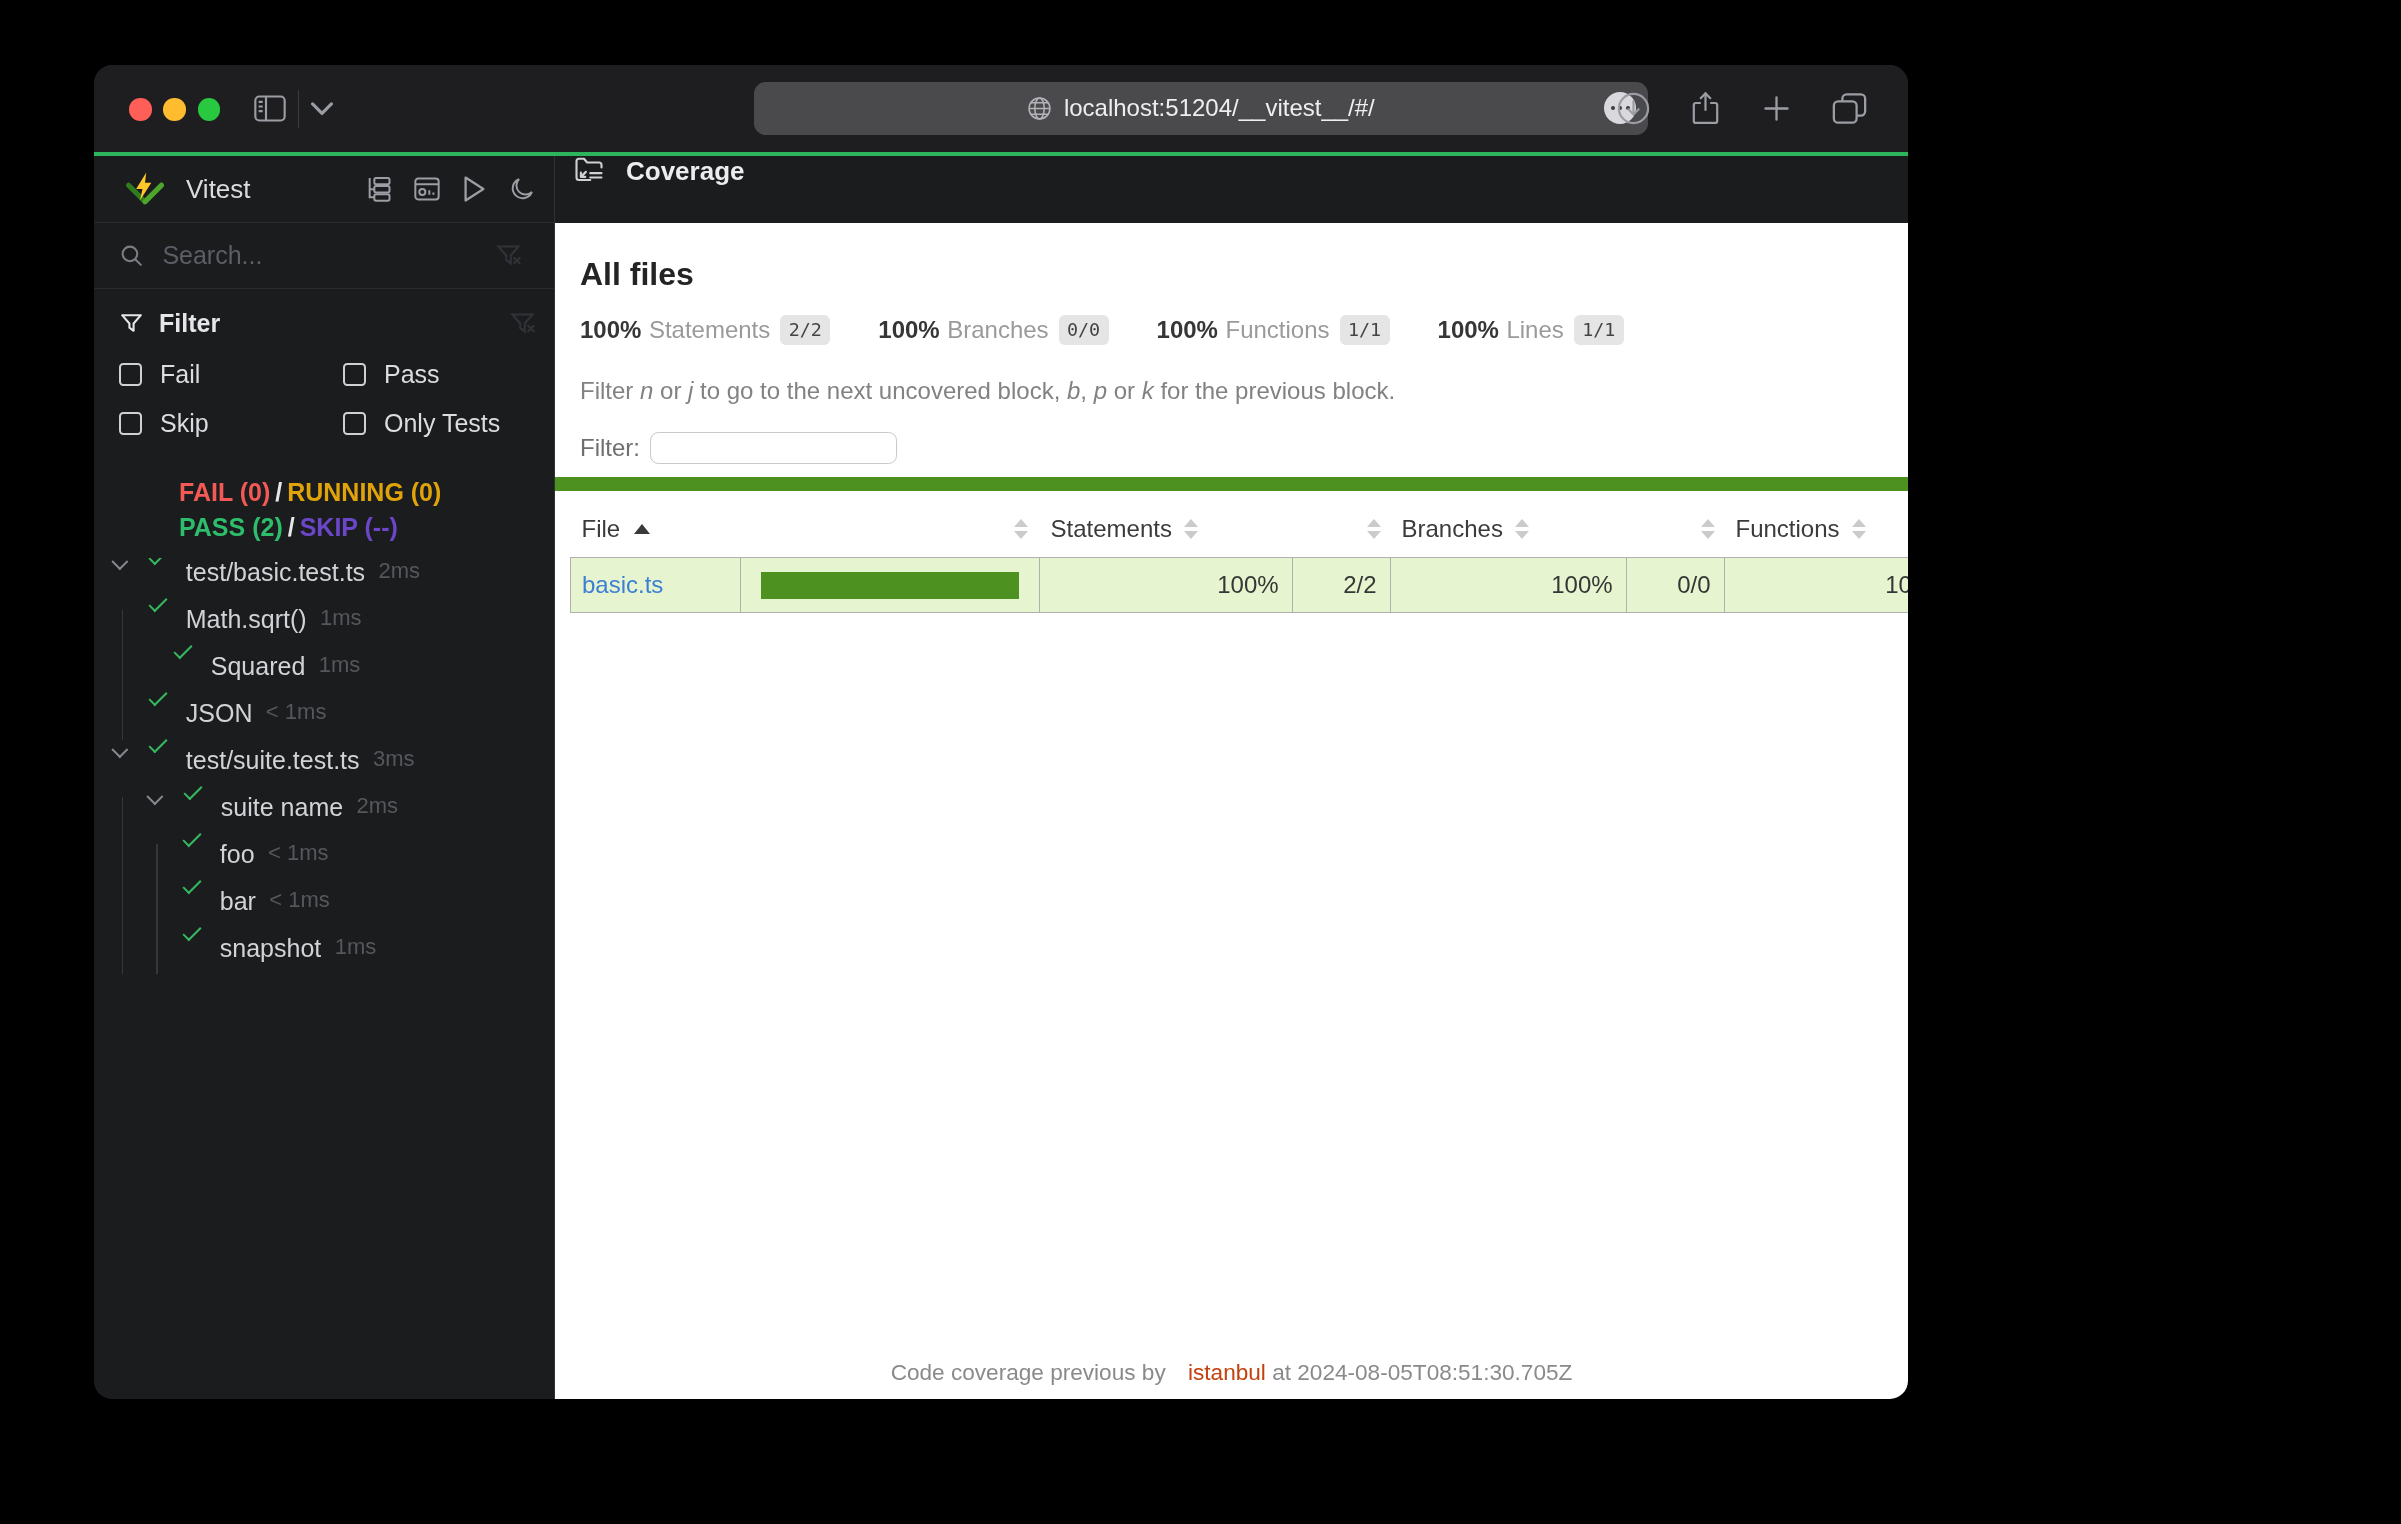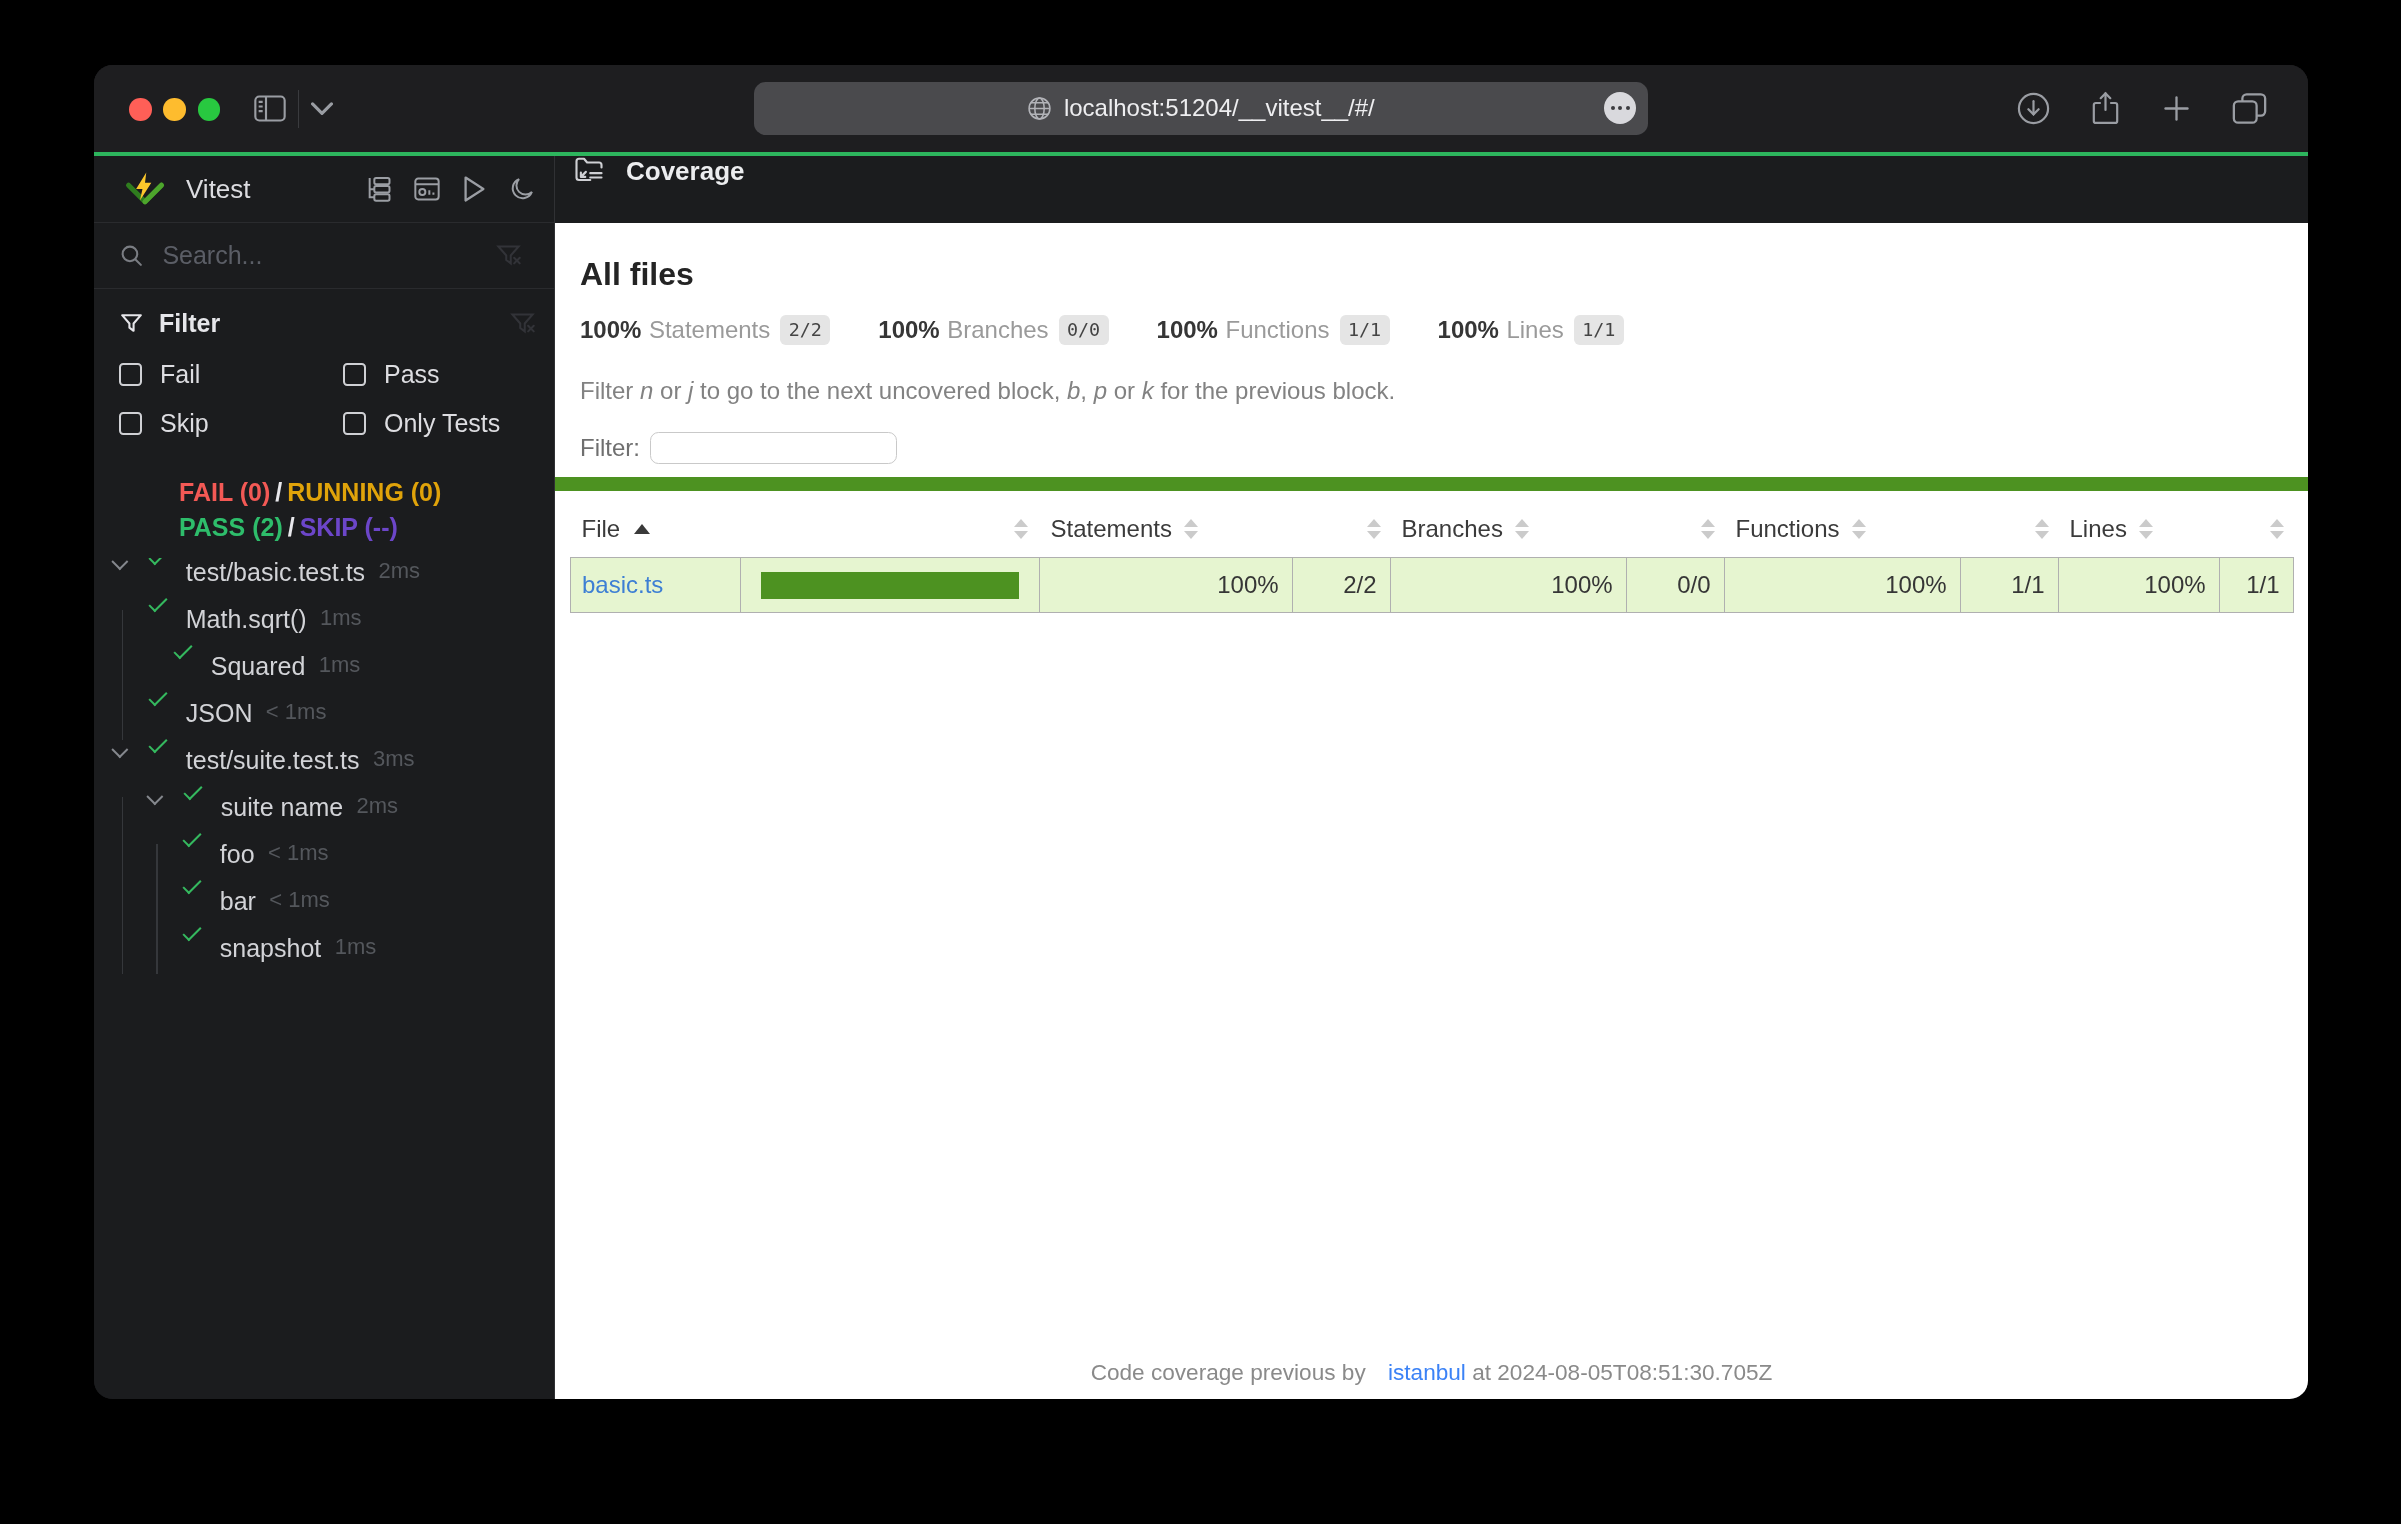--- a/index.html
+++ b/index.html
@@ -13,21 +13,21 @@
     --running:#e0a30a;
     --pass:#2ebd6b;
     --skip:#6c46c9;
     --cov-bar:#4d9221;
     --cov-row-bg:#e6f5d0;
     --cov-link:#3d7fd4;
     --cell-border:#b0b0b0;
   }
   *{margin:0;padding:0;box-sizing:border-box;}
   html,body{width:2401px;height:1524px;background:#000;font-family:"Liberation Sans",sans-serif;overflow:hidden;}
-  .window{position:absolute;left:94px;top:65px;width:2214px;height:1334px;border-radius:18.4px;overflow:hidden;background:var(--dark-bg);box-shadow:0 25px 67px rgba(0,0,0,.65);display:flex;flex-direction:column;}
+  .window{position:absolute;left:94px;top:65px;width:1814px;height:1334px;border-radius:18.4px;overflow:hidden;background:var(--dark-bg);box-shadow:0 25px 67px rgba(0,0,0,.65);display:flex;flex-direction:column;}
 
   
   .titlebar{height:87px;background:var(--titlebar-bg);position:relative;flex:0 0 auto;}
   .traffic{position:absolute;top:33px;left:35px;display:flex;gap:11.7px;}
   .light{width:22.6px;height:22.6px;border-radius:50%;}
   .tb-icons-left{position:absolute;left:160px;top:0;height:87px;display:flex;align-items:center;gap:11.7px;color:#9a9da3;}
   .tb-sep{width:1.7px;height:38px;background:#3a3b3e;}
   .urlbar{position:absolute;left:660px;top:16.7px;width:894px;height:53px;background:#4a4a4d;border-radius:11.7px;display:flex;align-items:center;justify-content:center;color:#eeeef0;font-size:24px;}
   .urlbar .globe{margin-right:11.7px;color:#b2b3b8;display:flex;}
   .ellipsis-btn{position:absolute;right:11.7px;top:50%;transform:translateY(-50%);width:32px;height:32px;border-radius:50%;background:#d9d9dd;display:flex;align-items:center;justify-content:center;gap:3.3px;}
@@ -91,21 +91,21 @@
   .sorter .s-up{width:0;height:0;border-left:7.5px solid transparent;border-right:7.5px solid transparent;border-bottom:8.4px solid #cbcbcb;}
   .sorter .s-down{width:0;height:0;border-left:7.5px solid transparent;border-right:7.5px solid transparent;border-top:8.4px solid #cbcbcb;}
   .sort-active{width:0;height:0;border-left:8.4px solid transparent;border-right:8.4px solid transparent;border-bottom:10px solid #3a3a3a;margin-left:13.4px;}
   table.cov td{height:55px;background:var(--cov-row-bg);border:1.3px solid var(--cell-border);color:#363636;}
   td.file-cell{padding-left:11px;}
   td.file-cell a{color:var(--cov-link);text-decoration:none;}
   td.bar-cell{padding:0 20px;}
   .cov-bar-chart{height:27px;background:var(--cov-bar);width:100%;}
   td.num{text-align:right;padding-right:13.4px;}
   .cov-footer{position:absolute;bottom:13.4px;left:0;width:100%;text-align:center;font-size:22.6px;color:#8a8a8a;}
-  .cov-footer a{color:#3b82f6;text-decoration:none;margin-left:16px;}
+  .cov-footer a{color:#c2410c;text-decoration:none;margin-left:16px;}
   svg{display:block;}
 </style>
 </head>
 <body>
 
 <div class="window">
 
   <div class="titlebar">
     <div class="traffic">
       <span class="light" id="light-close" style="background: rgb(255, 95, 87);"></span>

